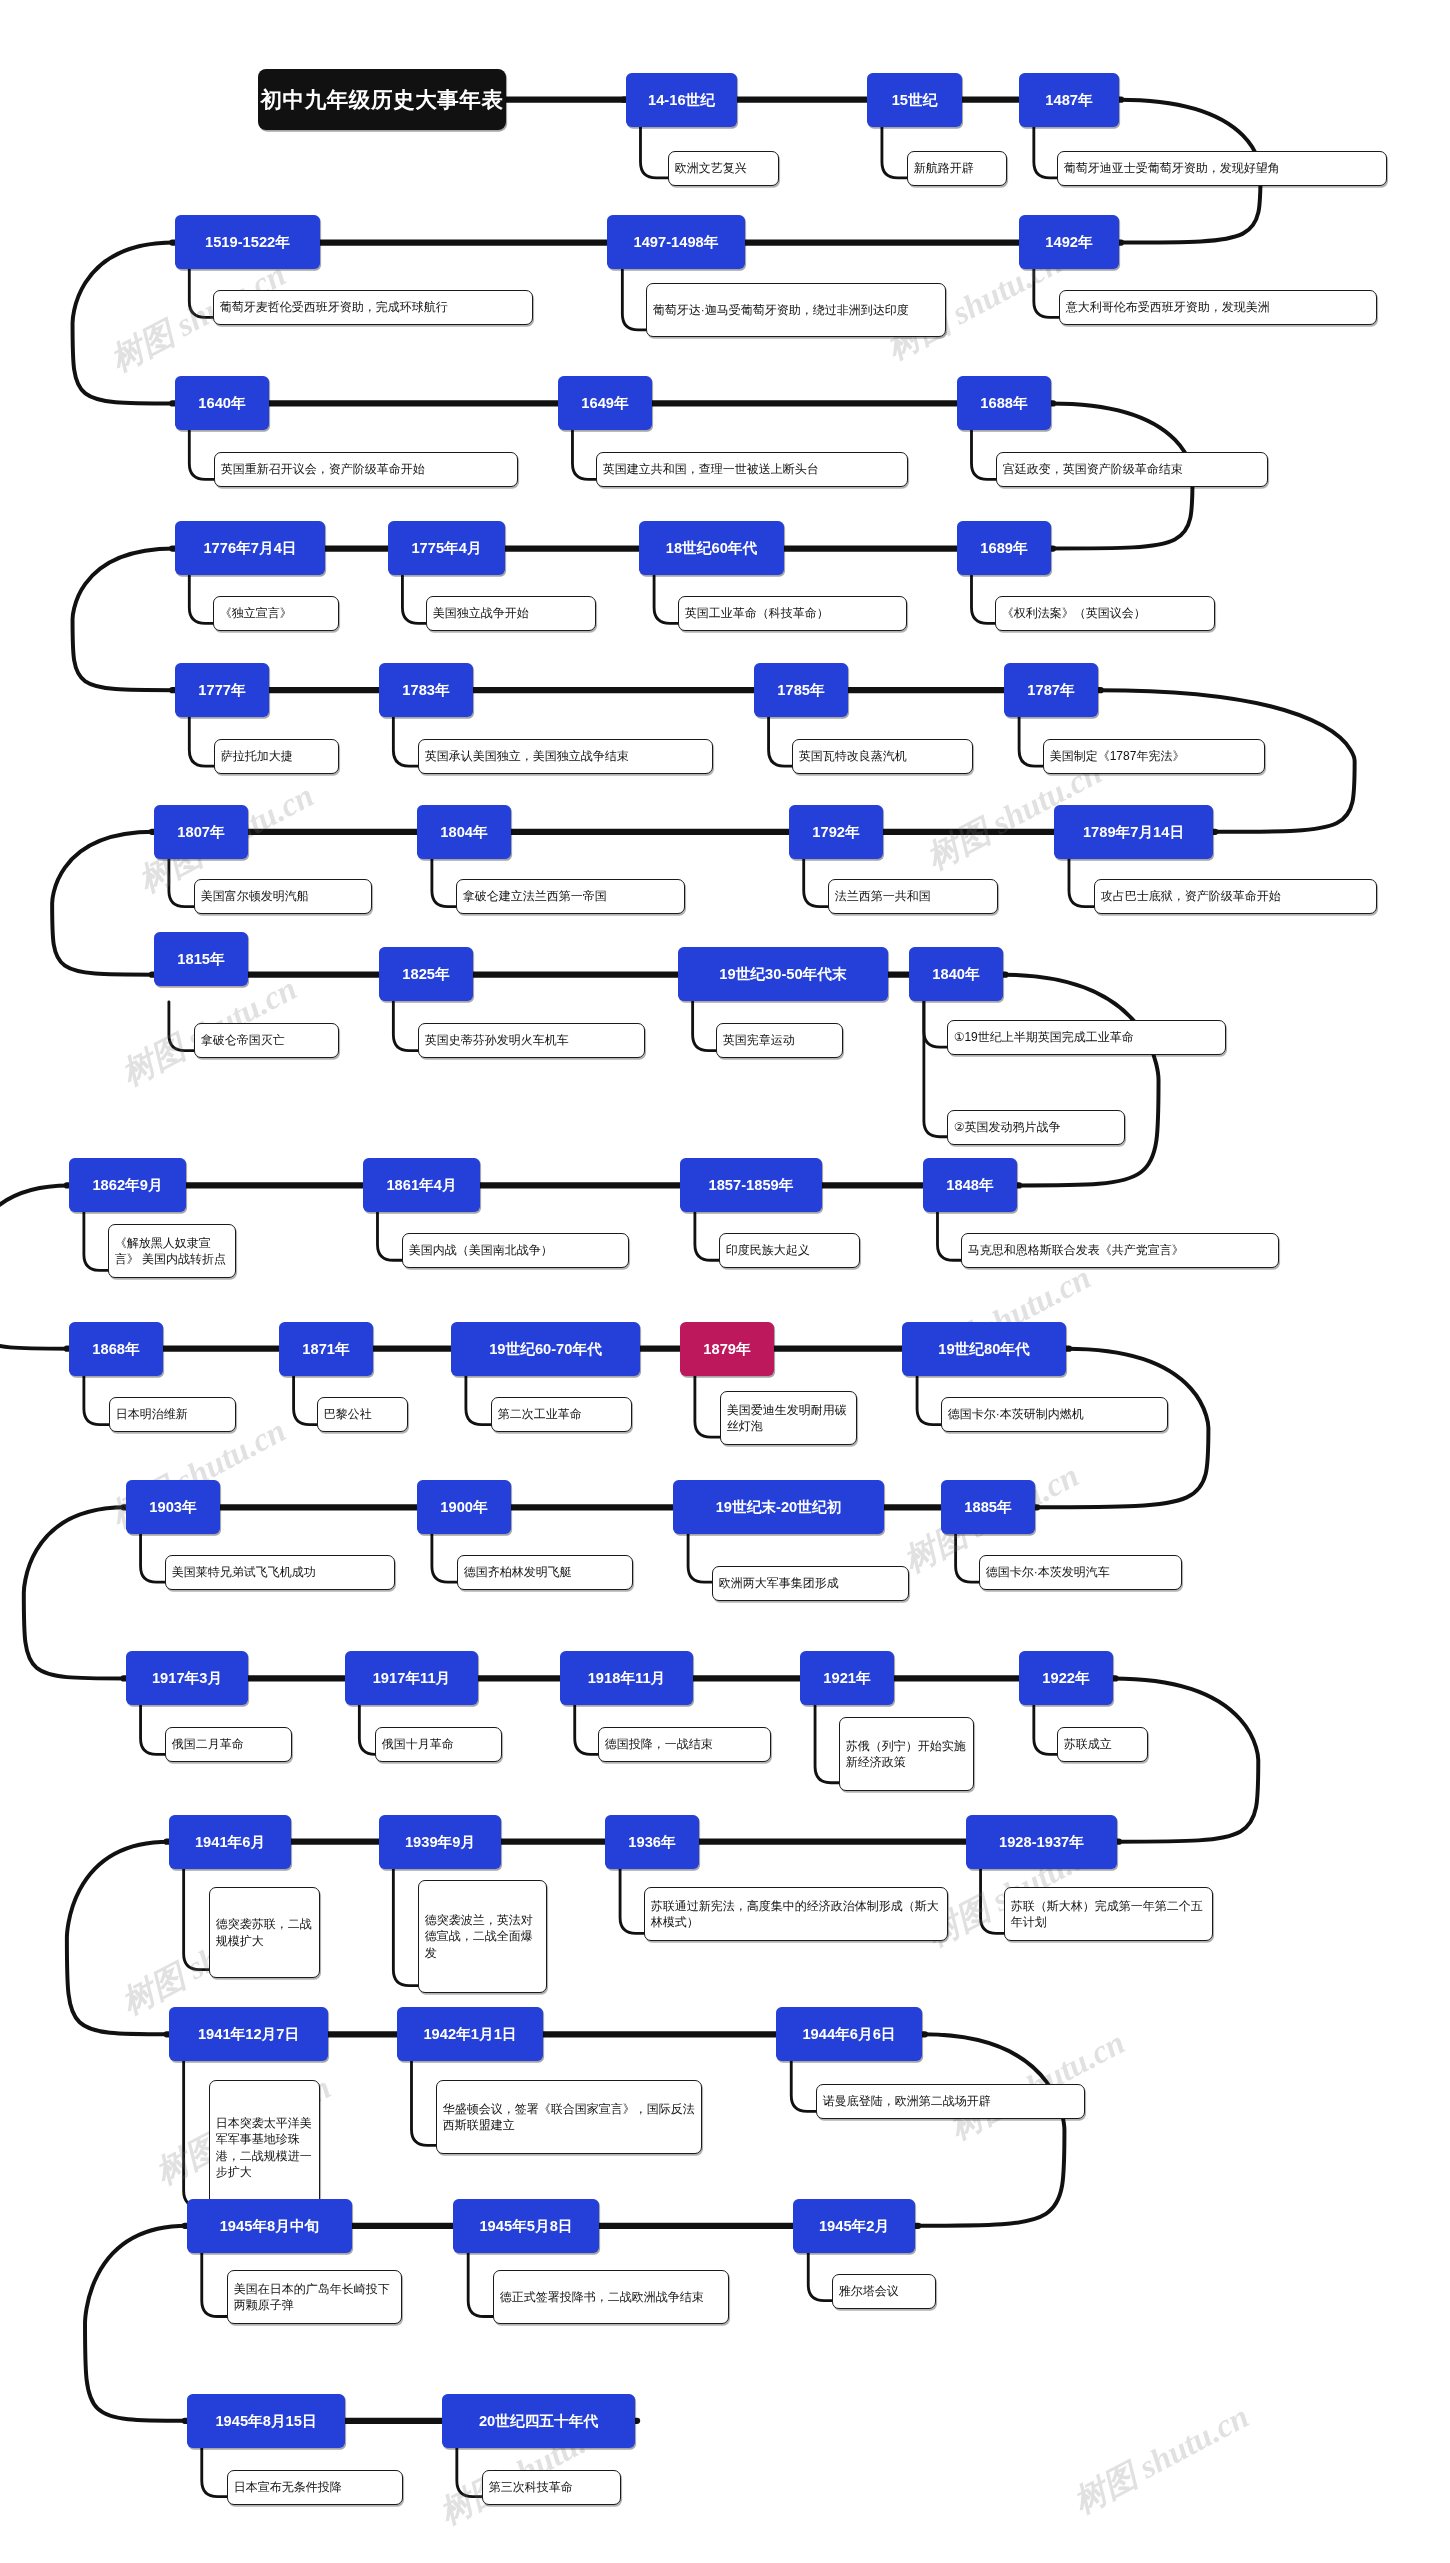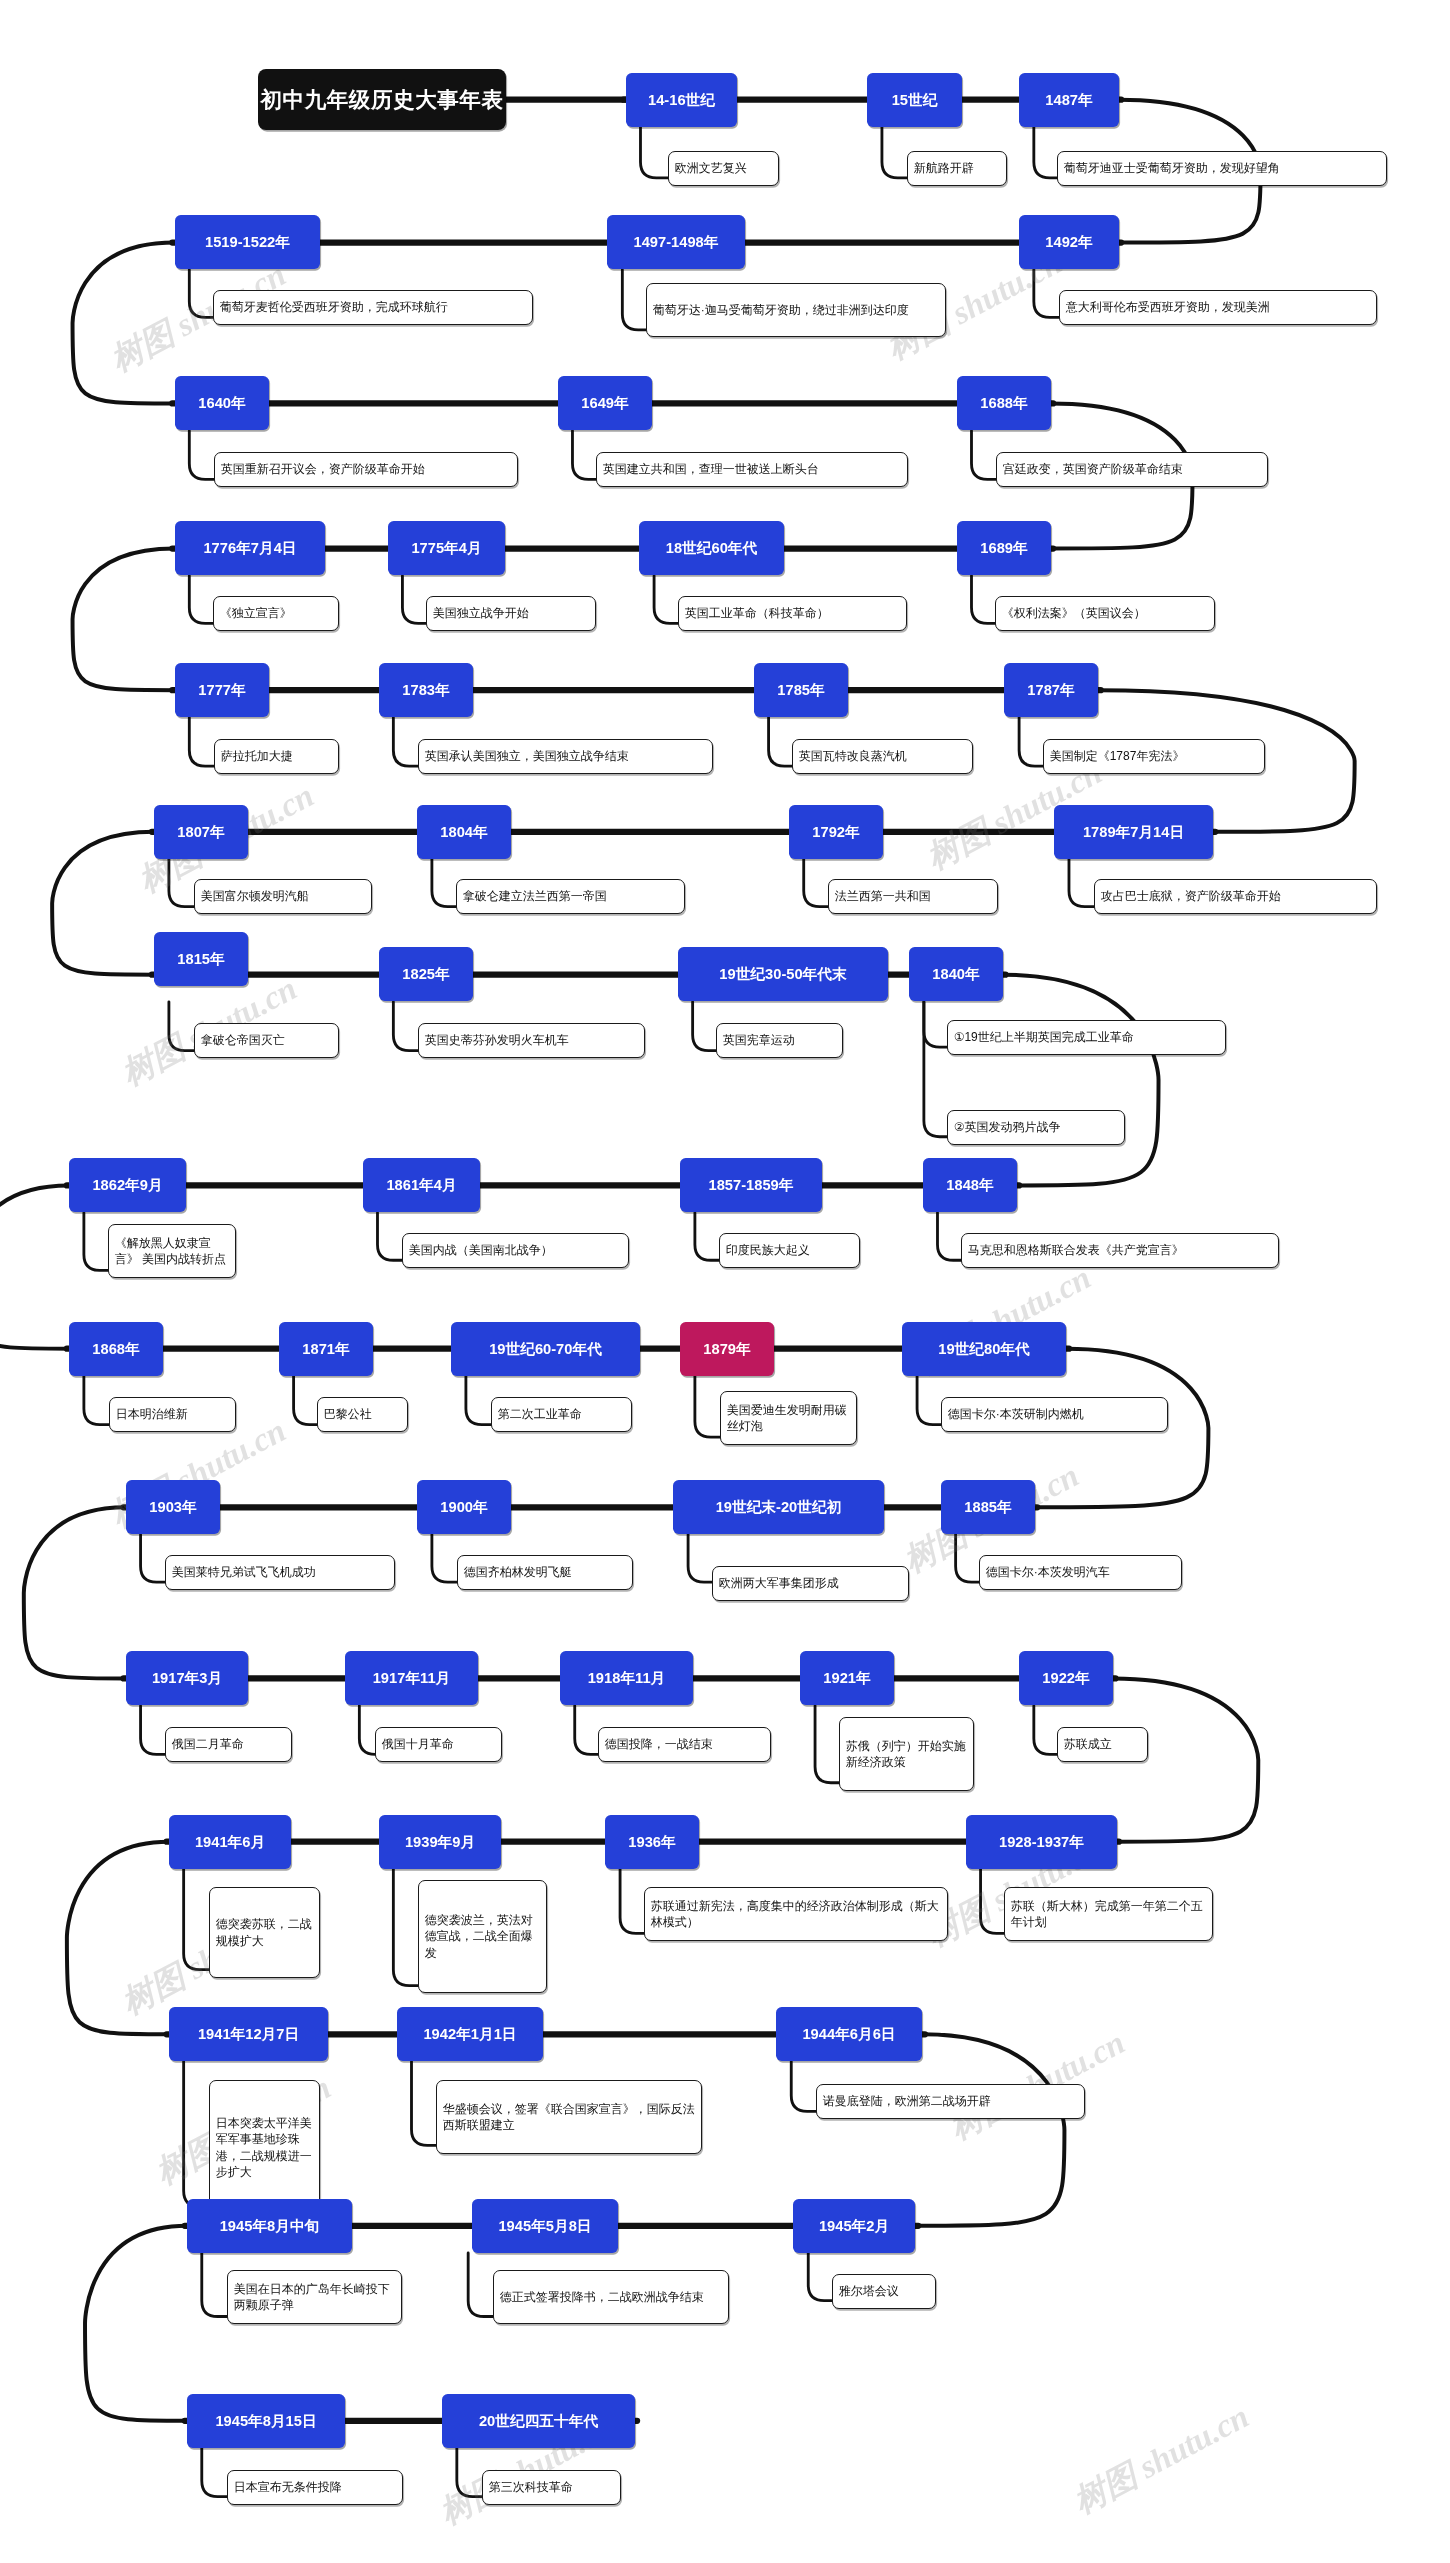--- a/index.html
+++ b/index.html
@@ -291,21 +291,21 @@
       <div class="date-node" style="left: 169px; top: 1815px; width: 122px; height: 54px; background: rgb(37, 64, 216);">1941年6月</div>
       <div class="leaf-node" style="left: 209px; top: 1887px; width: 111px; height: 91px;">德突袭苏联，二战规模扩大</div>
       <div class="date-node" style="left: 169px; top: 2007px; width: 159px; height: 54px; background: rgb(37, 64, 216);">1941年12月7日</div>
       <div class="leaf-node" style="left: 209px; top: 2080px; width: 111px; height: 135px;">日本突袭太平洋美军军事基地珍珠港，二战规模进一步扩大</div>
       <div class="date-node" style="left: 397px; top: 2007px; width: 146px; height: 54px; background: rgb(37, 64, 216);">1942年1月1日</div>
       <div class="leaf-node" style="left: 436px; top: 2080px; width: 266px; height: 74px;">华盛顿会议，签署《联合国家宣言》，国际反法西斯联盟建立</div>
       <div class="date-node" style="left: 776px; top: 2007px; width: 146px; height: 54px; background: rgb(37, 64, 216);">1944年6月6日</div>
       <div class="leaf-node" style="left: 816px; top: 2084px; width: 269px; height: 35px;">诺曼底登陆，欧洲第二战场开辟</div>
       <div class="date-node" style="left: 793px; top: 2199px; width: 122px; height: 54px; background: rgb(37, 64, 216);">1945年2月</div>
       <div class="leaf-node" style="left: 832px; top: 2274px; width: 104px; height: 35px;">雅尔塔会议</div>
-      <div class="date-node" style="left: 453px; top: 2199px; width: 146px; height: 54px; background: rgb(37, 64, 216); margin-left: 19px;">1945年5月8日</div>
+      <div class="date-node" style="left: 453px; top: 2199px; width: 146px; height: 54px; background: rgb(37, 64, 216);">1945年5月8日</div>
       <div class="leaf-node" style="left: 493px; top: 2270px; width: 236px; height: 54px;">德正式签署投降书，二战欧洲战争结束</div>
       <div class="date-node" style="left: 187px; top: 2199px; width: 165px; height: 54px; background: rgb(37, 64, 216);">1945年8月中旬</div>
       <div class="leaf-node" style="left: 227px; top: 2270px; width: 175px; height: 54px;">美国在日本的广岛年长崎投下两颗原子弹</div>
       <div class="date-node" style="left: 187px; top: 2394px; width: 158px; height: 54px; background: rgb(37, 64, 216);">1945年8月15日</div>
       <div class="leaf-node" style="left: 227px; top: 2470px; width: 176px; height: 35px;">日本宣布无条件投降</div>
       <div class="date-node" style="left: 442px; top: 2394px; width: 193px; height: 54px; background: rgb(37, 64, 216);">20世纪四五十年代</div>
       <div class="leaf-node" style="left: 482px; top: 2470px; width: 139px; height: 35px;">第三次科技革命</div>
     </div>
 
 </div>

